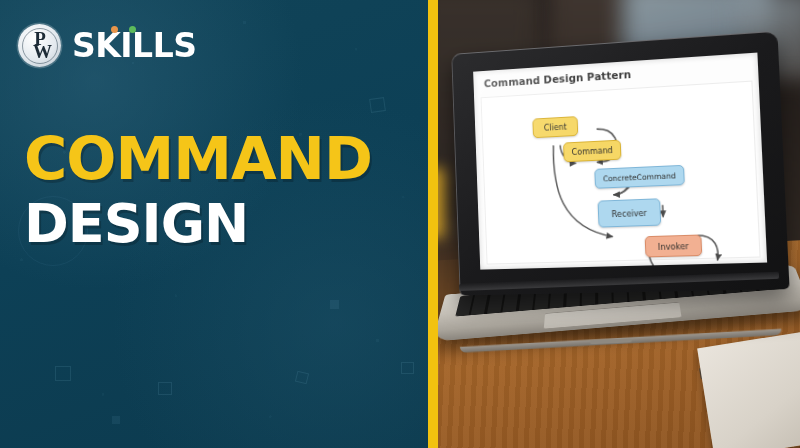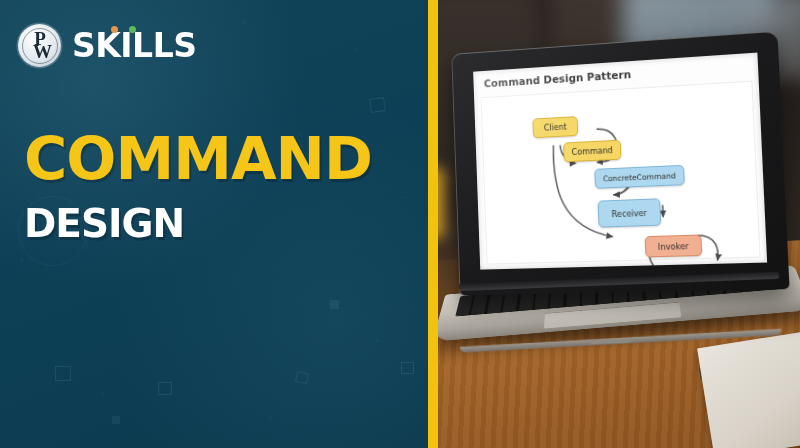--- a/index.html
+++ b/index.html
@@ -73,21 +73,21 @@
   #logo-dot-green { left:57px; background:#5dbb5b; }
 
   
   #headline{ position:absolute; left:24px; top:131px; }
   .hl-line{
     font-family:"DejaVu Sans", sans-serif; font-weight:700;
     letter-spacing:-1px; line-height:.96; white-space:nowrap;
     text-shadow:2px 3px 0 rgba(0,0,0,.20);
   }
   #hl-command{ font-size:59px; color:#f5c518; }
-  #hl-design { font-size:39px; color:#ffffff; margin-top:17px; }
+  #hl-design { font-size:54px; color:#ffffff; margin-top:10px; }
   #hl-pattern{ font-size:59px; color:#f5c518; margin-top:7px; }
 
   
   #divider{ position:absolute; left:428px; top:0; width:10px; height:448px; background:#f2c20f; z-index:6; }
 
   
   #photo{ position:absolute; left:437px; top:0; width:363px; height:448px; overflow:hidden; background:#2a211c; }
   #bg-wall{
     position:absolute; left:0; top:0; width:363px; height:300px;
     background:linear-gradient(180deg,#2b2421 0%,#342b26 55%,#40332b 100%);

